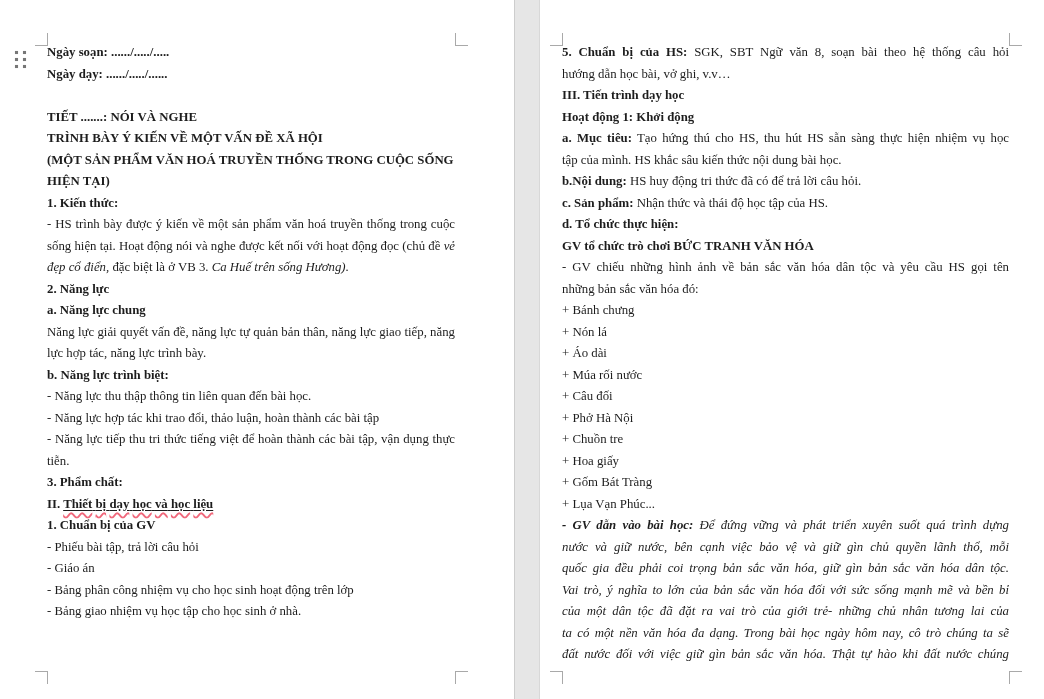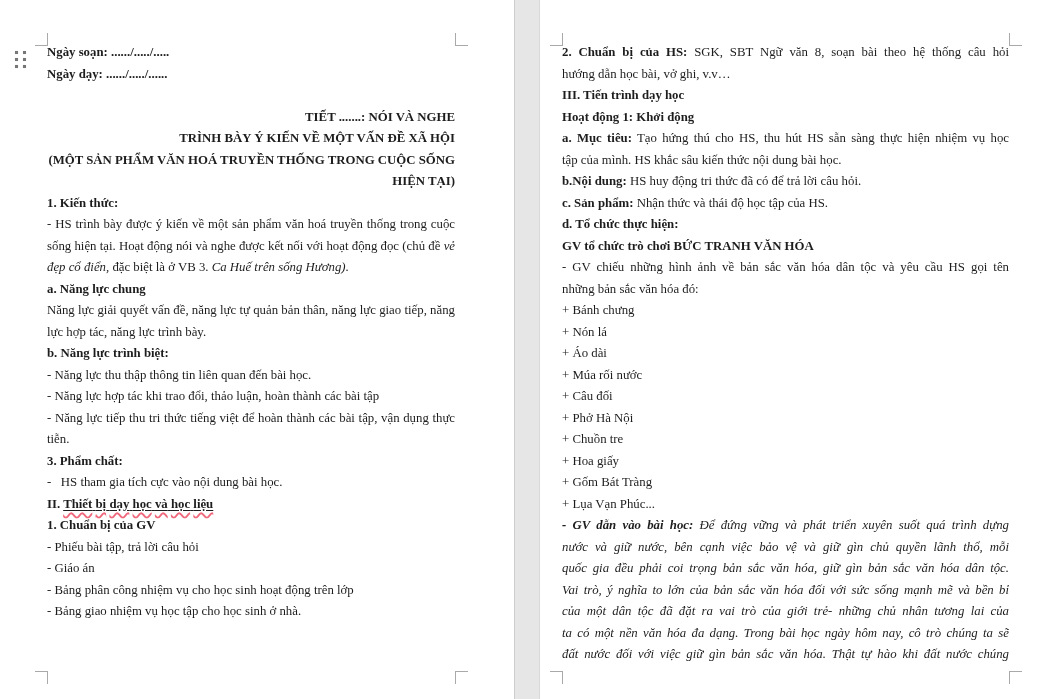--- a/index.html
+++ b/index.html
@@ -9,21 +9,21 @@
     font-family:"Liberation Serif","DejaVu Serif",serif;
   }
   .canvas{position:absolute;inset:0;}
   .page{position:absolute;top:0;bottom:0;background:#ffffff;}
   .page-left{left:0;width:514px;border-right:1px solid #cdcdcd;}
   .page-right{left:539px;width:505px;border-left:1px solid #d8d8d8;}
   .textarea{position:absolute;top:42px;color:#1d1d1d;font-size:12.8px;}
   .textarea-left{left:47px;width:408px;}
   .textarea-right{left:22px;width:447px;}
   .line{height:21.5px;line-height:21.5px;white-space:nowrap;}
-  .line.c{text-align:right;}
+  .line.c{text-align:left;}
   .line.j{text-align:justify;text-align-last:justify;white-space:normal;overflow:hidden;}
   .line.g{margin-top:21.5px;}
   .b{font-weight:700;}
   .it{font-style:italic;}
   .u{text-decoration:underline;text-decoration-color:#1d1d1d;text-underline-offset:2px;}
   .q{text-decoration-line:underline;text-decoration-style:wavy;text-decoration-color:#f0687b;text-decoration-thickness:2px;text-underline-offset:4px;}
   
   .cm{position:absolute;width:12px;height:12px;border:0 solid #a9a9a9;}
   .cm.tl{border-right-width:1px;border-bottom-width:1px;}
   .cm.tr{border-left-width:1px;border-bottom-width:1px;}
@@ -55,46 +55,46 @@
         <div class="line l"><span class="b">Ngày soạn: ....../...../.....</span></div>
         <div class="line l"><span class="b">Ngày dạy: ....../...../......</span></div>
         <div class="line c g"><span class="b">TIẾT .......: NÓI VÀ NGHE</span></div>
         <div class="line c"><span class="b">TRÌNH BÀY Ý KIẾN VỀ MỘT VẤN ĐỀ XÃ HỘI</span></div>
         <div class="line c"><span class="b">(MỘT SẢN PHẨM VĂN HOÁ TRUYỀN THỐNG TRONG CUỘC SỐNG</span></div>
         <div class="line c"><span class="b">HIỆN TẠI)</span></div>
         <div class="line l"><span class="b">1. Kiến thức:</span></div>
         <div class="line j"><span>- HS trình bày được ý kiến về một sản phẩm văn hoá truyền thống trong cuộc</span></div>
         <div class="line j"><span>sống hiện tại. Hoạt động nói và nghe được kết nối với hoạt động đọc (chủ đề </span><span class="it">vẻ</span></div>
         <div class="line l"><span class="it">đẹp cổ điển,</span><span> đặc biệt là ở VB 3. </span><span class="it">Ca Huế trên sống Hương).</span></div>
+        <div class="line l"><span class="b">2. Năng lực</span></div>
         <div class="line l"><span class="b">a. Năng lực chung</span></div>
         <div class="line j"><span>Năng lực giải quyết vấn đề, năng lực tự quản bản thân, năng lực giao tiếp, năng</span></div>
         <div class="line l"><span>lực hợp tác, năng lực trình bày.</span></div>
         <div class="line l"><span class="b">b. Năng lực trình biệt:</span></div>
         <div class="line l"><span>- Năng lực thu thập thông tin liên quan đến bài học.</span></div>
         <div class="line l"><span>- Năng lực hợp tác khi trao đổi, thảo luận, hoàn thành các bài tập</span></div>
         <div class="line j"><span>- Năng lực tiếp thu tri thức tiếng việt để hoàn thành các bài tập, vận dụng thực</span></div>
         <div class="line l"><span>tiễn.</span></div>
         <div class="line l"><span class="b">3. Phẩm chất:</span></div>
-        <div class="line l"><span>-&nbsp;&nbsp; HS tham gia tích cực vào nội dung bài học.</span></div>
         <div class="line l"><span class="b">II. </span><span class="q"><span class="b u">Thiết</span></span><span class="b u"> </span><span class="q"><span class="b u">bị</span></span><span class="b u"> </span><span class="q"><span class="b u">dạy</span></span><span class="b u"> </span><span class="q"><span class="b u">học</span></span><span class="b u"> </span><span class="q"><span class="b u">và</span></span><span class="b u"> </span><span class="q"><span class="b u">học</span></span><span class="b u"> </span><span class="q"><span class="b u">liệu</span></span></div>
         <div class="line l"><span class="b">1. Chuẩn bị của GV</span></div>
         <div class="line l"><span>- Phiếu bài tập, trả lời câu hỏi</span></div>
         <div class="line l"><span>- Giáo án</span></div>
         <div class="line l"><span>- Bảng phân công nhiệm vụ cho học sinh hoạt động trên lớp</span></div>
         <div class="line l"><span>- Bảng giao nhiệm vụ học tập cho học sinh ở nhà.</span></div>
       </div>
   </div>
 
   <div class="page page-right">
     <div class="cm tl"></div>
     <div class="cm tr"></div>
     <div class="cm bl"></div>
     <div class="cm br"></div>
     <div class="textarea textarea-right">
-        <div class="line j"><span class="b">2. Chuẩn bị của HS:</span><span> SGK, SBT Ngữ văn 8, soạn bài theo hệ thống câu hỏi</span></div>
+        <div class="line j"><span class="b">5. Chuẩn bị của HS:</span><span> SGK, SBT Ngữ văn 8, soạn bài theo hệ thống câu hỏi</span></div>
         <div class="line l"><span>hướng dẫn học bài, vở ghi, v.v…</span></div>
         <div class="line l"><span class="b">III. Tiến trình dạy học</span></div>
         <div class="line l"><span class="b">Hoạt động 1: Khởi động</span></div>
         <div class="line j"><span class="b">a. Mục tiêu:</span><span> Tạo hứng thú cho HS, thu hút HS sẵn sàng thực hiện nhiệm vụ học</span></div>
         <div class="line l"><span>tập của mình. HS khắc sâu kiến thức nội dung bài học.</span></div>
         <div class="line l"><span class="b">b.Nội dung:</span><span> HS huy động tri thức đã có để trả lời câu hỏi.</span></div>
         <div class="line l"><span class="b">c. Sản phẩm:</span><span> Nhận thức và thái độ học tập của HS.</span></div>
         <div class="line l"><span class="b">d. Tổ chức thực hiện:</span></div>
         <div class="line l"><span class="b">GV tổ chức trò chơi BỨC TRANH VĂN HÓA</span></div>
         <div class="line j"><span>- GV chiếu những hình ảnh về bản sắc văn hóa dân tộc và yêu cầu HS gọi tên</span></div>

